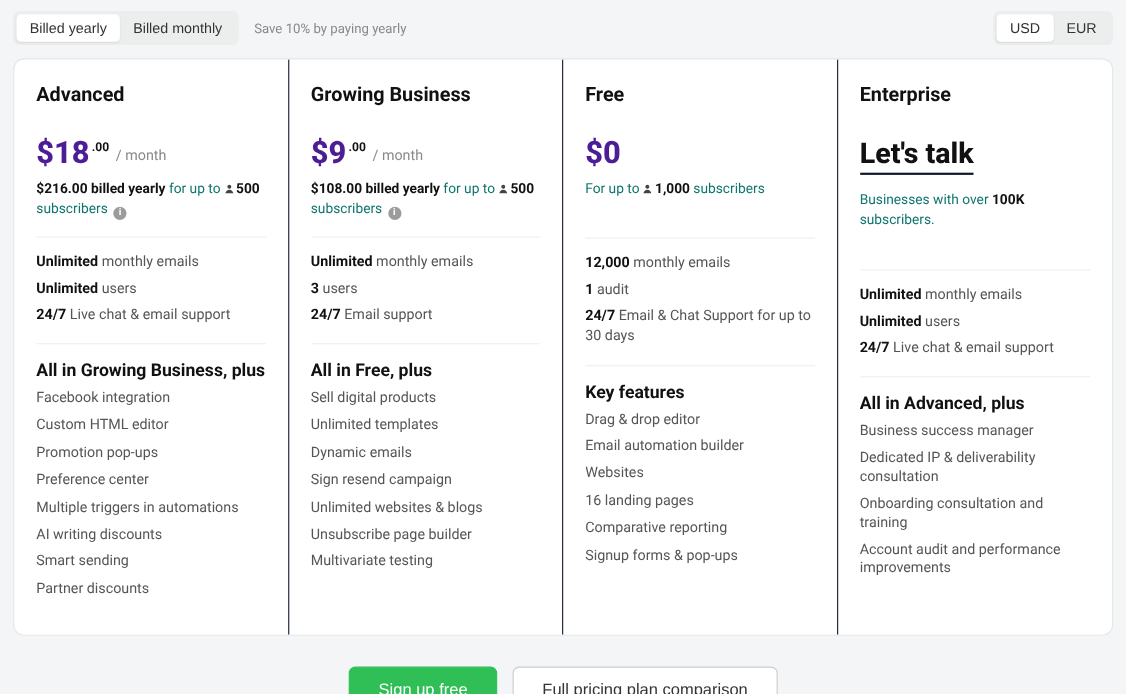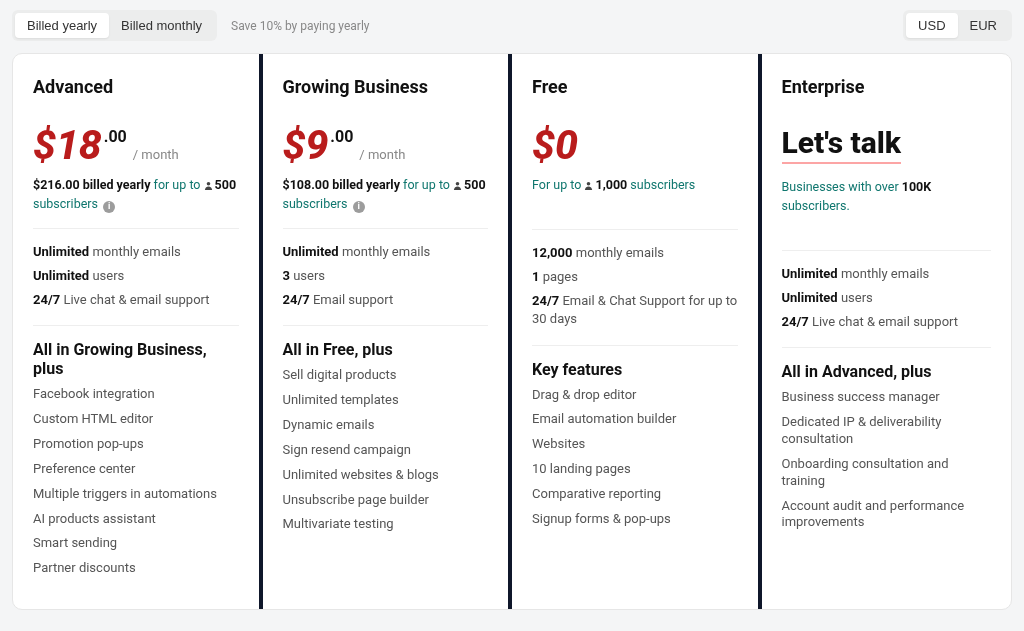--- a/index.html
+++ b/index.html
@@ -53,62 +53,61 @@
   .plans {
     display: grid;
     grid-template-columns: repeat(4, 1fr);
     background: #fff;
     border: 1px solid #e6e6e6;
     border-radius: 10px;
     overflow: hidden;
   }
   .plan {
     padding: 22px 20px 24px 20px;
-    border-right: 4px solid #0f172a;
+    border-right: 1px solid #0f172a;
     display: flex;
     flex-direction: column;
   }
   .plan:last-child { border-right: none; }
   .plan-name {
     font-size: 18px;
     font-weight: 700;
     color: #111;
     margin-bottom: 28px;
   }
   .price-row {
     display: flex;
     align-items: flex-start;
     margin-bottom: 10px;
   }
   .price-main {
-    font-size: 41px;
+    font-size: 28px;
     font-weight: 800;
-    color: #b91c1c;
+    color: #4c1d95;
     line-height: 1;
-    font-style: italic;
   }
   .price-cents {
-    font-size: 16px;
+    font-size: 11px;
     font-weight: 700;
     color: #111;
     margin-left: 2px;
     margin-top: 2px;
   }
   .price-per {
     font-size: 13px;
     color: #888;
     margin-left: 6px;
     align-self: flex-end;
     margin-bottom: 4px;
   }
   .lets-talk {
-    font-size: 30px;
+    font-size: 26px;
     font-weight: 800;
     color: #111;
-    border-bottom: 2px solid #fca5a5;
+    border-bottom: 2px solid #0f172a;
     display: inline-block;
     padding-bottom: 2px;
     margin-bottom: 14px;
     cursor: pointer;
   }
   .sub-line {
     font-size: 12.5px;
     color: #444;
     line-height: 1.5;
     margin-bottom: 14px;
@@ -219,21 +218,21 @@
     <div class="feat-line"><span class="bold">Unlimited</span><span> users</span></div>
     <div class="feat-line"><span class="bold">24/7</span><span> Live chat &amp; email support</span></div>
     <hr class="sep" style="margin-top:10px">
     <div class="section-title">All in Growing Business, plus</div>
     <div class="feat-list">
         <div>Facebook integration</div>
         <div>Custom HTML editor</div>
         <div>Promotion pop-ups</div>
         <div>Preference center</div>
         <div>Multiple triggers in automations</div>
-        <div>AI products assistant</div>
+        <div>AI writing discounts</div>
         <div>Smart sending</div>
         <div>Partner discounts</div>
       </div>
   </div>
 
   <div class="plan">
     <div class="plan-name">Growing Business</div>
     <div class="price-row">
       <span class="price-main">$9</span>
       <span class="price-cents">.00</span>
@@ -268,29 +267,29 @@
       <span class="price-main">$0</span>
     </div>
     <div class="sub-line">
       <span class="muted">For up to </span><svg class="person-icon" viewBox="0 0 10 10">
           <circle cx="5" cy="3" r="2" fill="#444"></circle>
           <path d="M1 10c0-2.2 1.8-4 4-4s4 1.8 4 4" fill="#444"></path>
         </svg><span class="bold">1,000</span><span class="muted"> subscribers</span>
     </div>
     <hr class="sep" style="margin-top:20px">
     <div class="feat-line"><span class="bold">12,000</span><span> monthly emails</span></div>
-    <div class="feat-line"><span class="bold">1</span><span> pages</span></div>
+    <div class="feat-line"><span class="bold">1</span><span> audit</span></div>
     <div class="feat-line"><span class="bold">24/7</span><span> Email &amp; Chat Support for up to 30 days</span></div>
     <hr class="sep" style="margin-top:10px">
     <div class="section-title">Key features</div>
     <div class="feat-list">
         <div>Drag &amp; drop editor</div>
         <div>Email automation builder</div>
         <div>Websites</div>
-        <div>10 landing pages</div>
+        <div>16 landing pages</div>
         <div>Comparative reporting</div>
         <div>Signup forms &amp; pop-ups</div>
       </div>
   </div>
 
   <div class="plan">
     <div class="plan-name">Enterprise</div>
     <div>
       <span class="lets-talk">Let's talk</span>
     </div>

